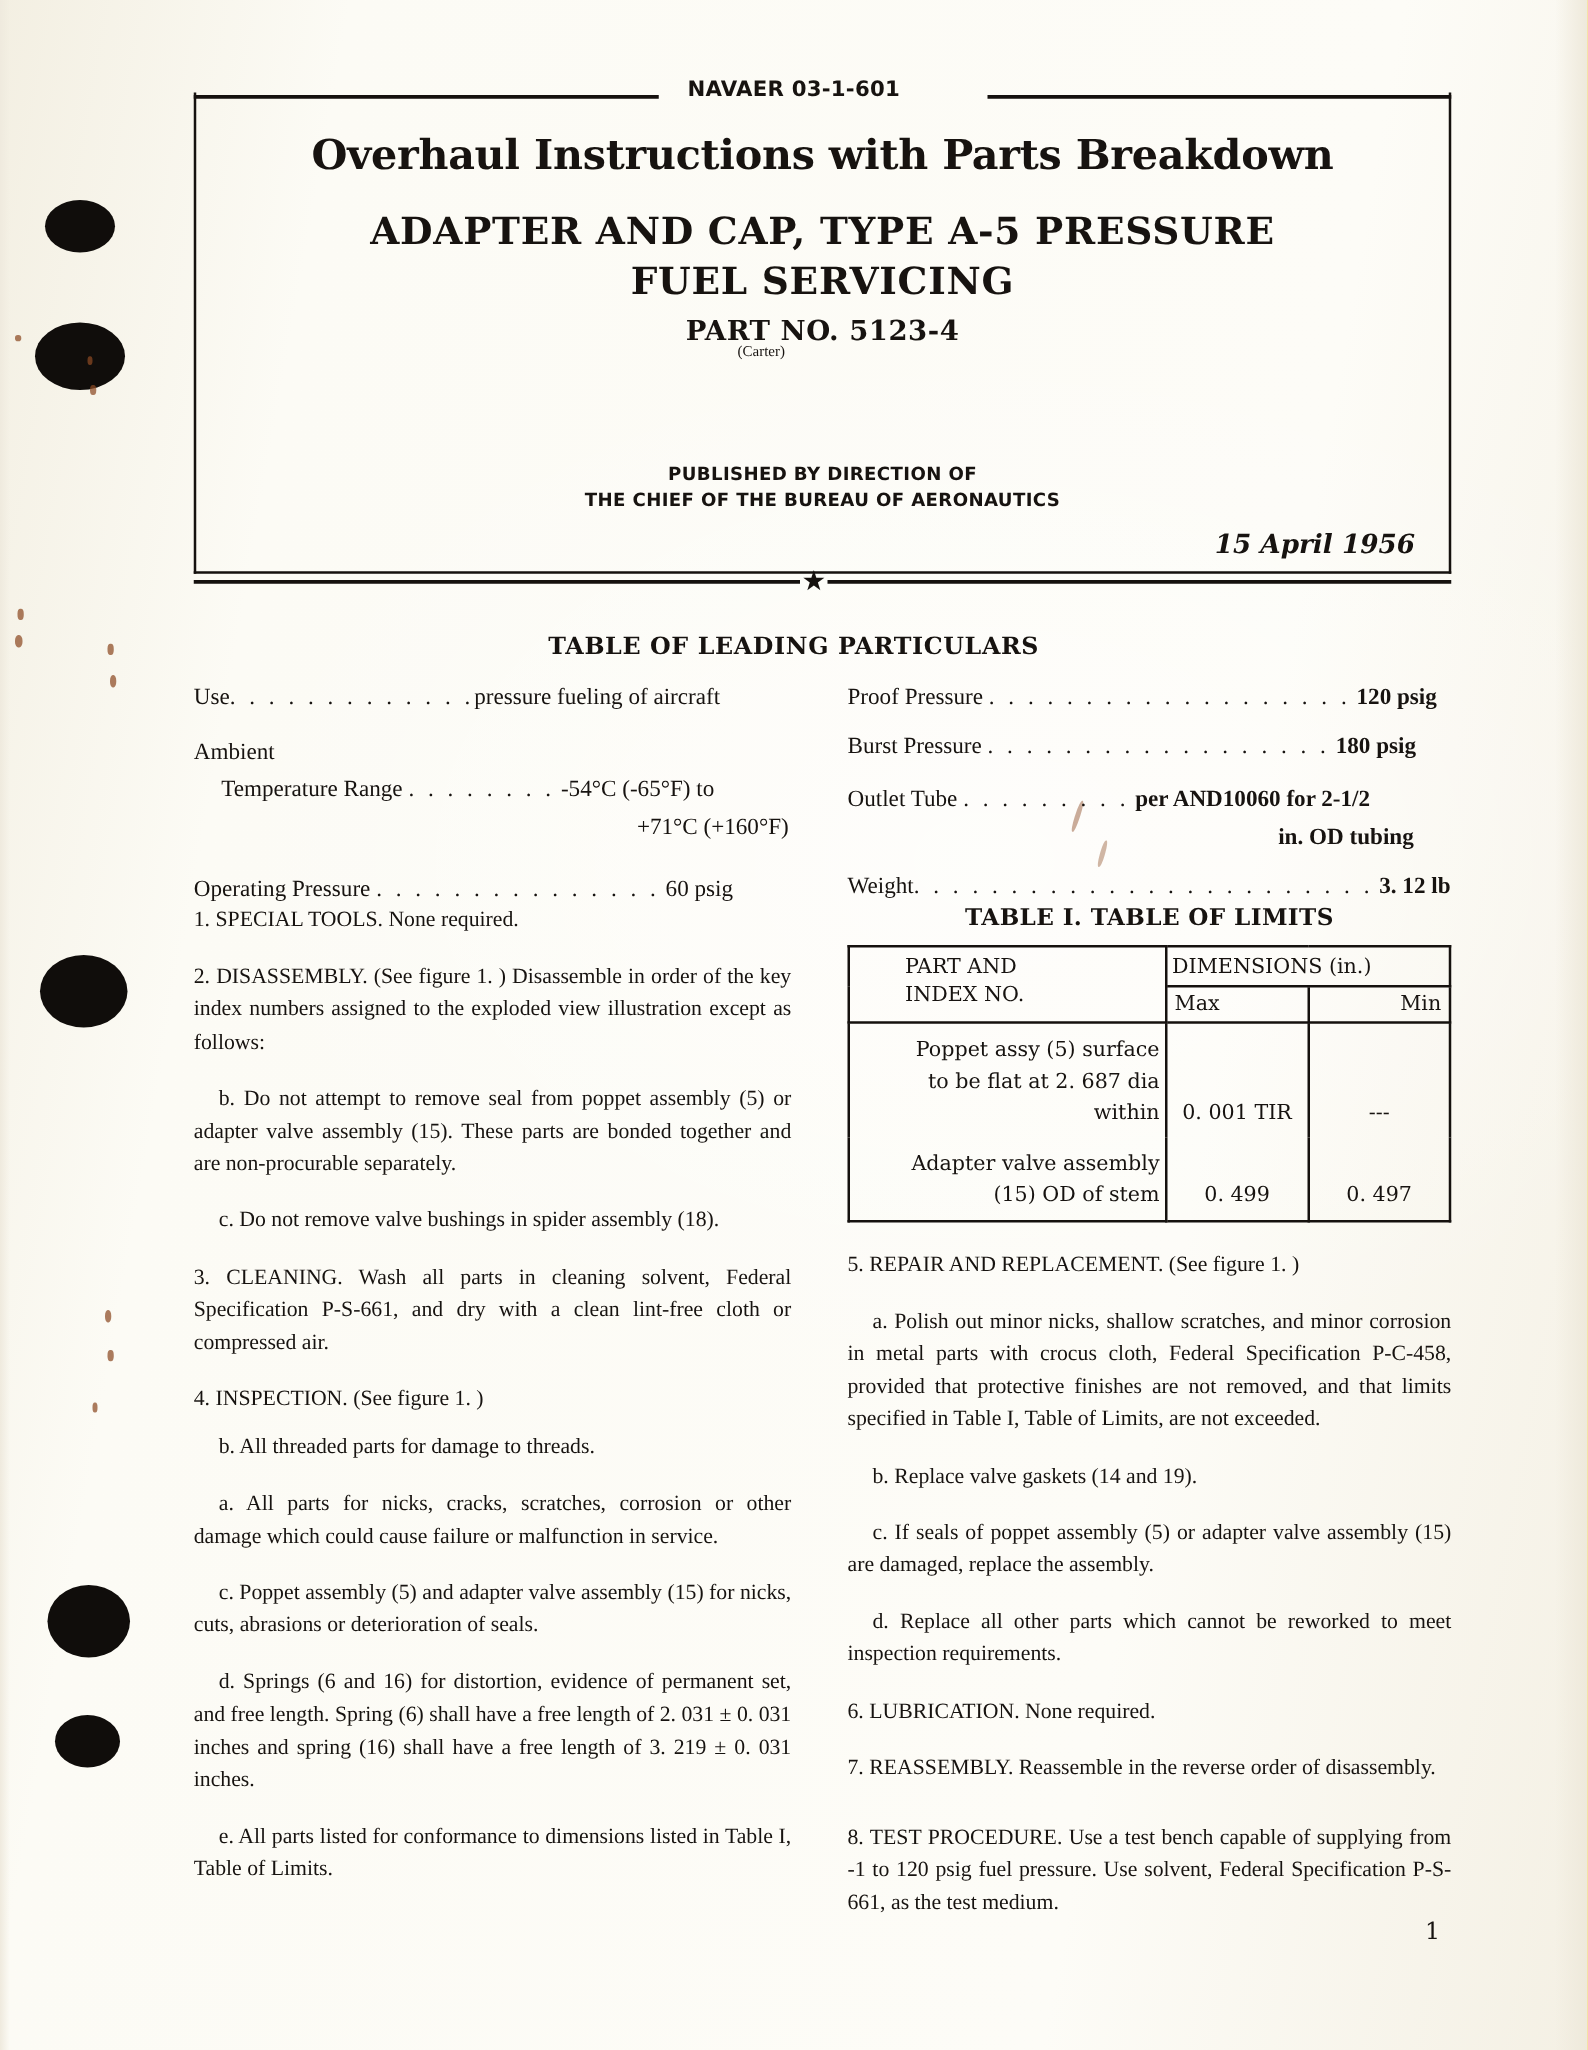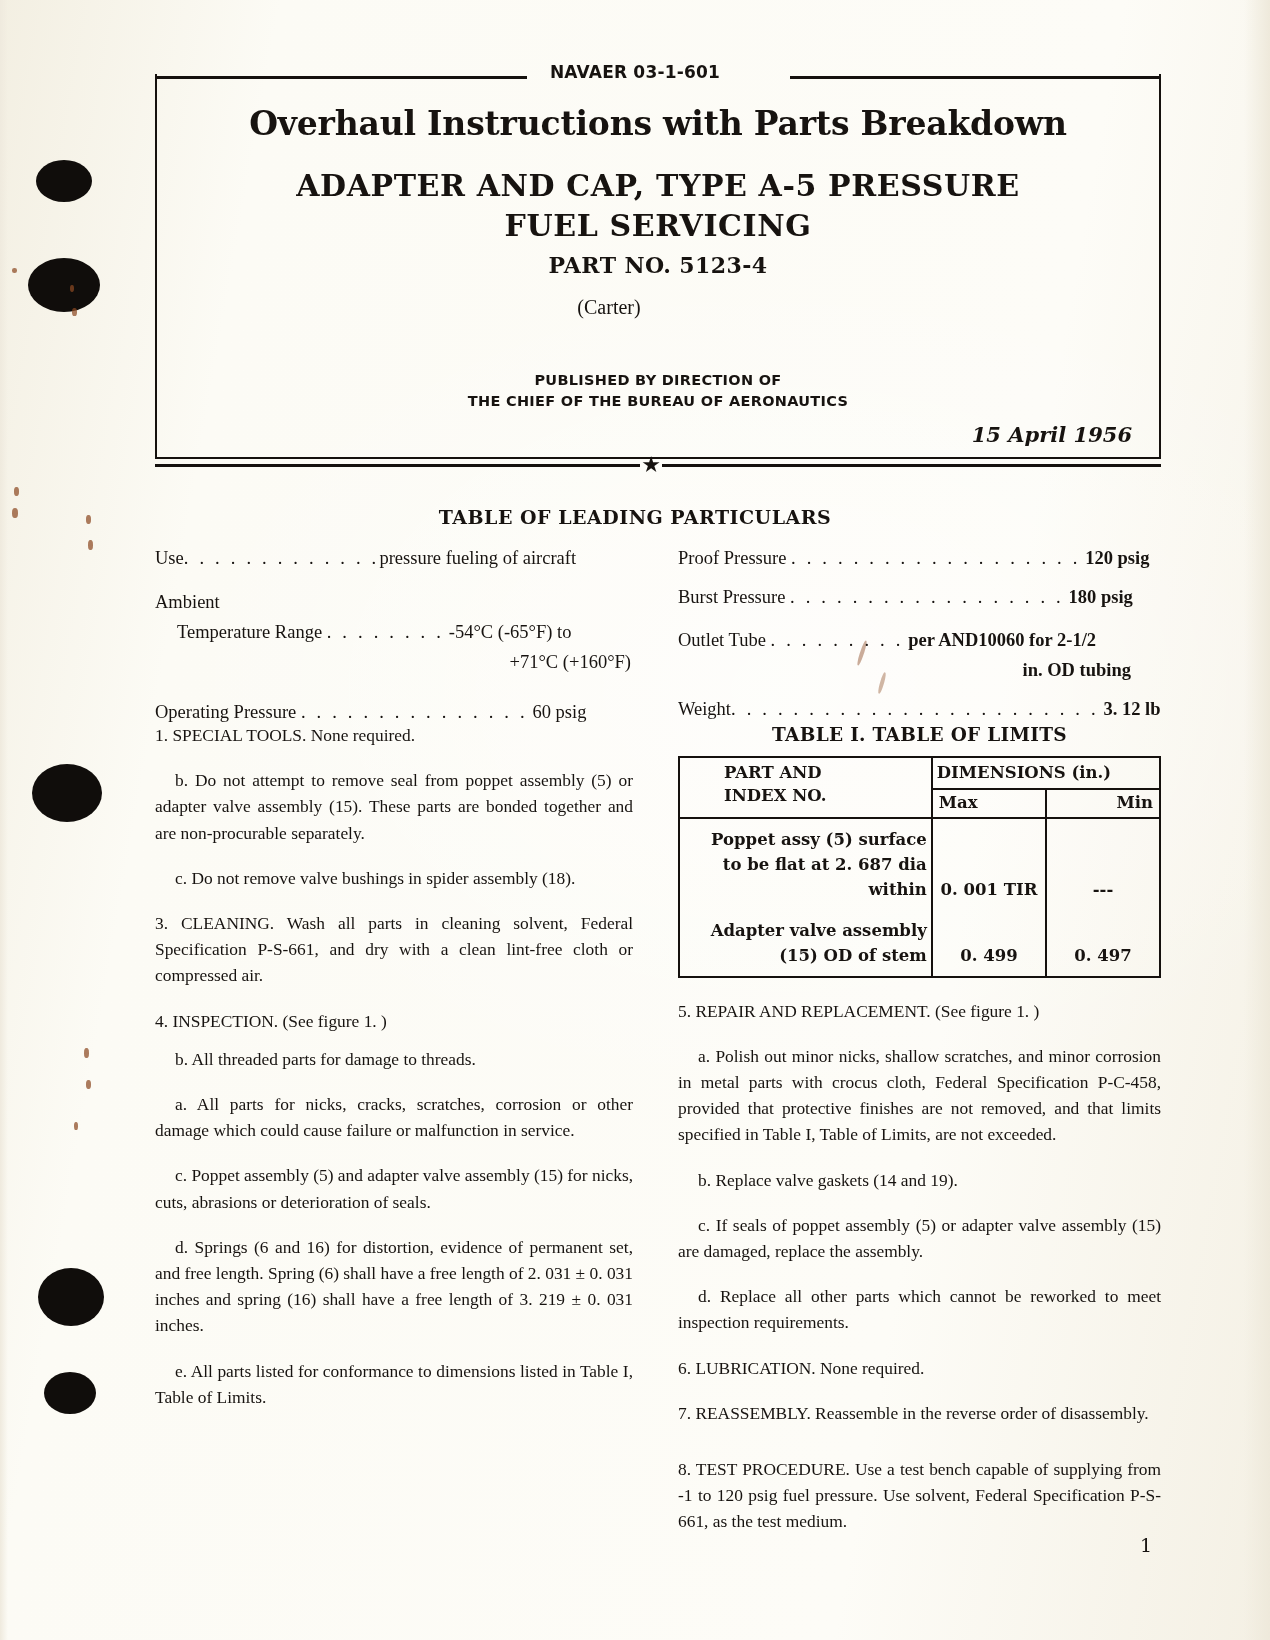--- a/index.html
+++ b/index.html
@@ -110,25 +110,25 @@
     top: 252px;
     left: 155px; width: 1006px;
     text-align: center;
     font-family: "DejaVu Serif", serif;
     font-weight: 700;
     font-size: 22px;
     letter-spacing: 0.4px;
   }
   .title-maker {
     position: absolute;
-    top: 296px;
+    top: 274px;
     left: 155px; width: 908px;
     text-align: center;
     font-family: "Liberation Serif", serif;
-    font-size: 20px;
+    font-size: 12px;
   }
   .published {
     position: absolute;
     top: 370px;
     left: 155px; width: 1006px;
     text-align: center;
     font-family: "DejaVu Sans", sans-serif;
     font-weight: 700;
     font-size: 14.5px;
     line-height: 21px;
@@ -235,21 +235,21 @@
   table.limits {
     border-collapse: collapse;
     width: 483px;
     font-family: "DejaVu Serif", serif;
     font-size: 16.5px;
     margin-bottom: 20px;
   }
   table.limits td, table.limits th {
     border: 2px solid #15110e;
     padding: 3px 6px;
-    font-weight: 700;
+    font-weight: 400;
     vertical-align: bottom;
   }
   .th-part {
     text-align: left;
     padding-left: 44px !important;
     vertical-align: top !important;
     line-height: 23px;
     width: 250px;
   }
   .th-dims {
@@ -357,20 +357,21 @@
       <span class="tlp-lbl">Outlet Tube</span> <span class="dots">. . . . . . . . .</span> <span class="tlp-val">per AND10060 for 2-1/2</span>
       <span class="tlp-cont" style="padding-right:30px;">in.  OD tubing</span>
     </div>
     <div class="tlp-row" style="margin-top:9px;">
       <span class="tlp-lbl">Weight</span><span class="dots">. . . . . . . . . . . . . . . . . . . . . . . .</span> <span class="tlp-val">3. 12 lb</span>
     </div>
   </div>
 
   <div class="col-left">
     <p class="p">1.  SPECIAL TOOLS.  None required.</p>
+    <p class="p">2.  DISASSEMBLY.  (See figure 1. )  Disassemble in order of the key index numbers assigned to the exploded view illustration except as follows:</p>
     <p class="p ind">b.  Do not attempt to remove seal from poppet assembly (5) or adapter valve assembly (15).  These parts are bonded together and are non-procurable separately.</p>
     <p class="p ind">c.  Do not remove valve bushings in spider assembly (18).</p>
     <p class="p">3.  CLEANING.  Wash all parts in cleaning solvent, Federal Specification P-S-661, and dry with a clean lint-free cloth or compressed air.</p>
     <p class="p" style="margin-bottom:12px;">4.  INSPECTION.  (See figure 1. )</p>
     <p class="p ind">b.  All threaded parts for damage to threads.</p>
     <p class="p ind">a.  All parts for nicks, cracks, scratches, corrosion or other damage which could cause failure or malfunction in service.</p>
     <p class="p ind">c.  Poppet assembly (5) and adapter valve assembly (15) for nicks, cuts, abrasions or deterioration of seals.</p>
     <p class="p ind">d.  Springs (6 and 16) for distortion, evidence of permanent set, and free length.  Spring (6) shall have a free length of 2. 031 ± 0. 031 inches and spring (16) shall have a free length of 3. 219 ± 0. 031 inches.</p>
     <p class="p ind">e.  All parts listed for conformance to dimensions listed in Table I, Table of Limits.</p>
   </div>

